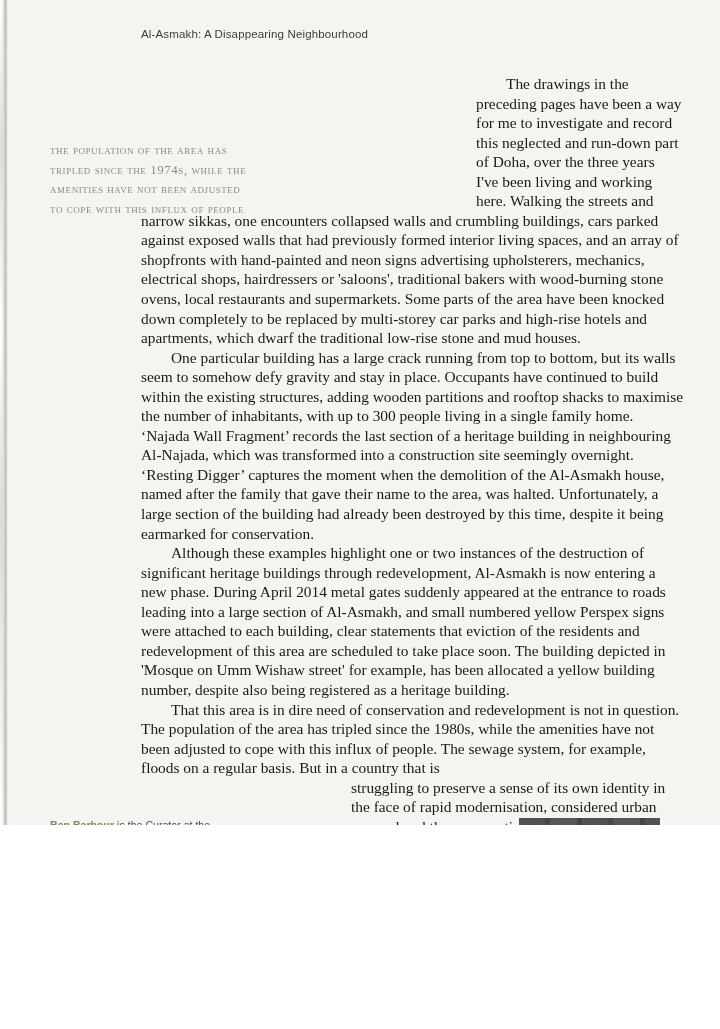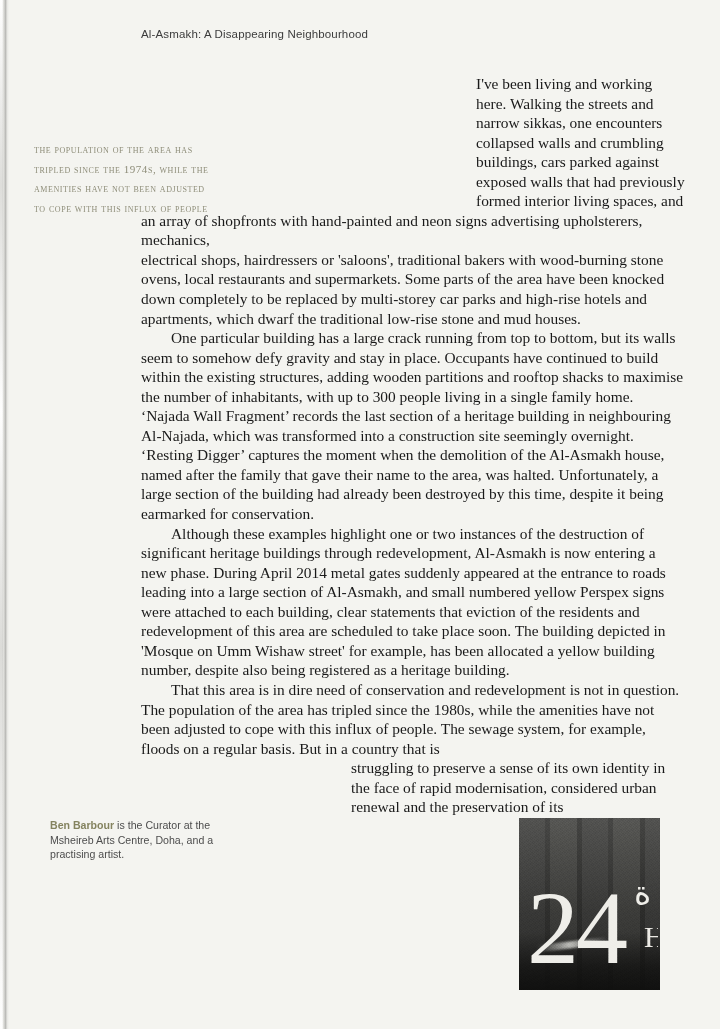--- a/index.html
+++ b/index.html
@@ -4,21 +4,21 @@
 <title>Al-Asmakh: A Disappearing Neighbourhood</title>
 <style>
   html, body {
     margin: 0;
     padding: 0;
     background: #ffffff;
   }
   .page {
     position: relative;
     width: 720px;
-    height: 1029px;
+    height: 825px;
     background: #f4f4f0;
     overflow: hidden;
     font-family: "Liberation Serif", serif;
     color: #1a1a1a;
   }
 
   
   .scan-edge {
     position: absolute;
     left: 2px;
@@ -92,25 +92,25 @@
   }
   .clearfix::after {
     content: "";
     display: block;
     clear: both;
   }
 
   
   .pullquote {
     position: absolute;
-    left: 34px;
+    left: 50px;
     top: 140px;
     width: 300px;
     font-family: "Liberation Serif", serif;
-    font-size: 11px;
+    font-size: 13px;
     line-height: 19.6px;
     letter-spacing: 0.55px;
     color: #8e8d79;
     font-variant: small-caps;
     text-transform: lowercase;
   }
   .pullquote .num {
     font-variant: normal;
     text-transform: none;
   }
@@ -228,20 +228,21 @@
     <span>The population of the area has</span><br>
     <span>tripled since the </span><span class="num">1974</span><span>s, while the</span><br>
     <span>amenities have not been adjusted</span><br>
     <span>to cope with this influx of people</span>
   </div>
 
   <div class="body-col">
 
     <div class="clearfix">
       <div class="wrap-quote"></div>
+      <p class="indent">The drawings in the preceding pages have been a way for me to investigate and record this neglected and run-down part of Doha, over the three years</p>
       <p>I've been living and working here. Walking the streets and narrow sikkas, one encounters collapsed walls and crumbling buildings, cars parked against exposed walls that had previously formed interior living spaces, and an array of shopfronts with hand-painted and neon signs advertising upholsterers, mechanics,</p>
     </div>
     <p>electrical shops, hairdressers or 'saloons', traditional bakers with wood-burning stone ovens, local restaurants and supermarkets. Some parts of the area have been knocked down completely to be replaced by multi-storey car parks and high-rise hotels and apartments, which dwarf the traditional low-rise stone and mud houses.</p>
 
     <p class="indent">One particular building has a large crack running from top to bottom, but its walls seem to somehow defy gravity and stay in place. Occupants have continued to build within the existing structures, adding wooden partitions and rooftop shacks to maximise the number of inhabitants, with up to 300 people living in a single family home. ‘Najada Wall Fragment’ records the last section of a heritage building in neighbouring Al-Najada, which was transformed into a construction site seemingly overnight. ‘Resting Digger’ captures the moment when the demolition of the Al-Asmakh house, named after the family that gave their name to the area, was halted. Unfortunately, a large section of the building had already been destroyed by this time, despite it being earmarked for conservation.</p>
 
     <p class="indent">Although these examples highlight one or two instances of the destruction of significant heritage buildings through redevelopment, Al-Asmakh is now entering a new phase. During April 2014 metal gates suddenly appeared at the entrance to roads leading into a large section of Al-Asmakh, and small numbered yellow Perspex signs were attached to each building, clear statements that eviction of the residents and redevelopment of this area are scheduled to take place soon. The building depicted in 'Mosque on Umm Wishaw street' for example, has been allocated a yellow building number, despite also being registered as a heritage building.</p>
 
     <p class="indent">That this area is in dire need of conservation and redevelopment is not in question. The population of the area has tripled since the 1980s, while the amenities have not been adjusted to cope with this influx of people. The sewage system, for example, floods on a regular basis. But in a country that is</p>
 

